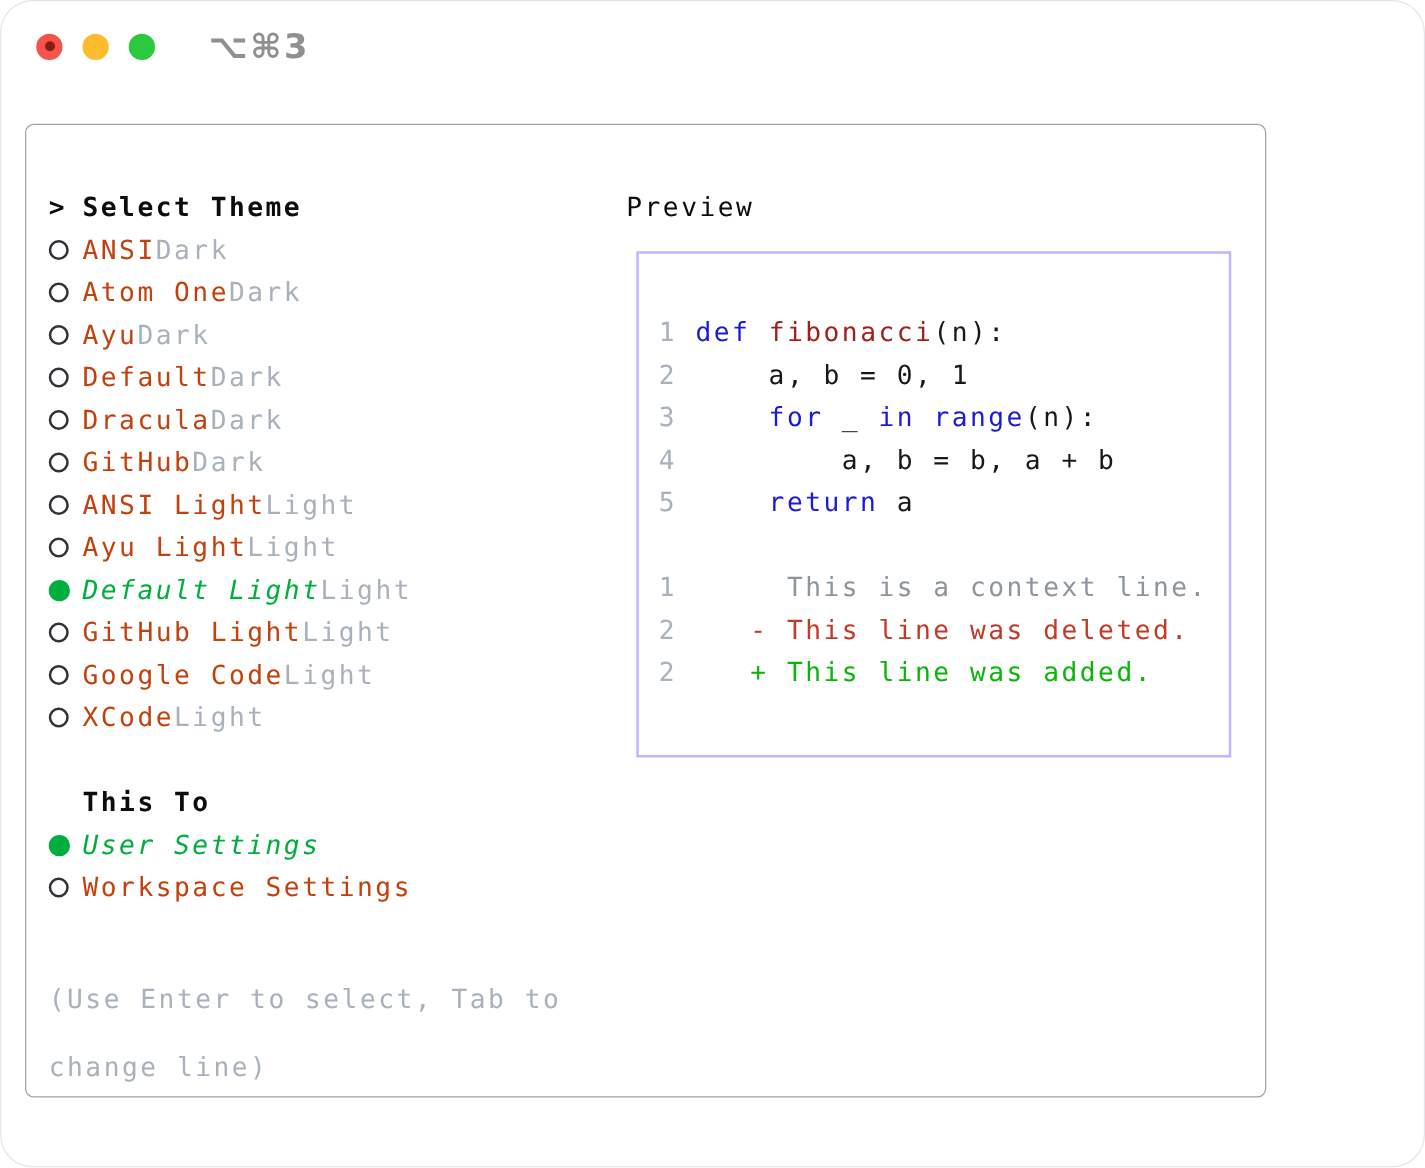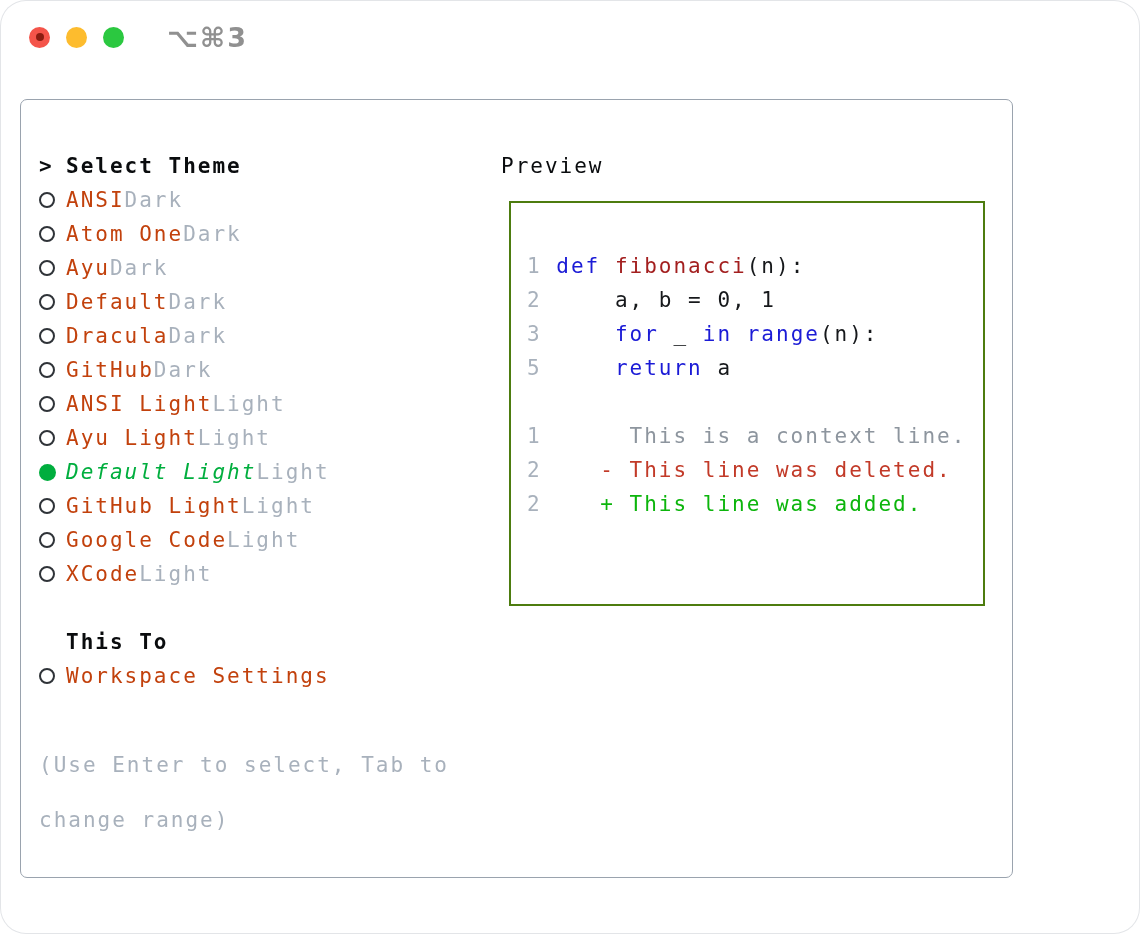--- a/index.html
+++ b/index.html
@@ -30,21 +30,21 @@
   .sec-title{font-weight:700;color:#0a0c0e;text-align:center;}
   .name{color:#c2410c;}
   .name.sel{color:var(--selected-green,#00ae3e);font-style:italic;}
   .tag{color:var(--muted-gray,#a8b1bc);}
   .spacer{height:34px;}
   .hint{color:var(--muted-gray,#a8b1bc);height:34px;line-height:34px;white-space:pre;margin-top:21px;}
   
   .right-col{flex:1;box-sizing:border-box;padding:49px 0 0 16px;}
   .preview-title{height:34px;line-height:34px;font-weight:400;color:#0a0c0e;}
   .preview-box{margin-top:18px;margin-left:8px;width:476px;height:405px;box-sizing:border-box;
-               border:2px solid #4d7c0f;padding:46px 0 0 16px;overflow:hidden;}
+               border:2px solid #c4b5fd;padding:46px 0 0 16px;overflow:hidden;}
   .pline{height:34px;line-height:34px;white-space:pre;color:#16181b;}
   .lnum{color:var(--muted-gray,#a8b1bc);}
   .tok-kw{color:var(--keyword-blue,#1b1bd6);}
   .tok-fn{color:var(--function-red,#a31f1f);}
   .tok-plain{color:#16181b;}
   .d-context{color:var(--context-gray,#8d959e);}
   .d-deleted{color:var(--deleted-red,#c23a28);}
   .d-added{color:var(--added-green,#0cb50c);}
 </style>
 </head>
@@ -83,36 +83,38 @@
           <div class="row"><span class="marker"><span class="ring"></span></span><span class="name">XCode</span> <span class="tag">Light</span></div>
         </div>
 
       <div class="spacer"></div>
 
       <div class="row">
         <span class="marker"></span><span class="sec-title">This To</span>
       </div>
 
       <div id="apply-list">
+          <div class="row"><span class="marker"><span class="dotfill"></span></span><span class="name sel">User Settings</span></div>
           <div class="row"><span class="marker"><span class="ring"></span></span><span class="name">Workspace Settings</span></div>
         </div>
 
       <div class="spacer"></div>
 
       <div class="hint">(Use Enter to select, Tab to</div>
-      <div class="hint">change range)</div>
+      <div class="hint">change line)</div>
     </div>
 
     <div class="right-col">
       <div class="preview-title">Preview</div>
       <div class="preview-box">
         <div id="code-block">
             <div class="pline"><span class="lnum">1</span> <span class="tok-kw">def</span><span class="tok-plain"> </span><span class="tok-fn">fibonacci</span><span class="tok-plain">(n):</span></div>
             <div class="pline"><span class="lnum">2</span>     <span class="tok-plain">a, b = 0, 1</span></div>
             <div class="pline"><span class="lnum">3</span>     <span class="tok-kw">for</span><span class="tok-plain"> _ </span><span class="tok-kw">in</span><span class="tok-plain"> </span><span class="tok-kw">range</span><span class="tok-plain">(n):</span></div>
+            <div class="pline"><span class="lnum">4</span>         <span class="tok-plain">a, b = b, a + b</span></div>
             <div class="pline"><span class="lnum">5</span>     <span class="tok-kw">return</span><span class="tok-plain"> a</span></div>
           </div>
         <div class="pline"></div>
         <div id="diff-block">
             <div class="pline"><span class="lnum">1</span>    <span class="d-context">  </span><span class="d-context">This is a context line.</span></div>
             <div class="pline"><span class="lnum">2</span>    <span class="d-deleted">- </span><span class="d-deleted">This line was deleted.</span></div>
             <div class="pline"><span class="lnum">2</span>    <span class="d-added">+ </span><span class="d-added">This line was added.</span></div>
           </div>
       </div>
     </div>

